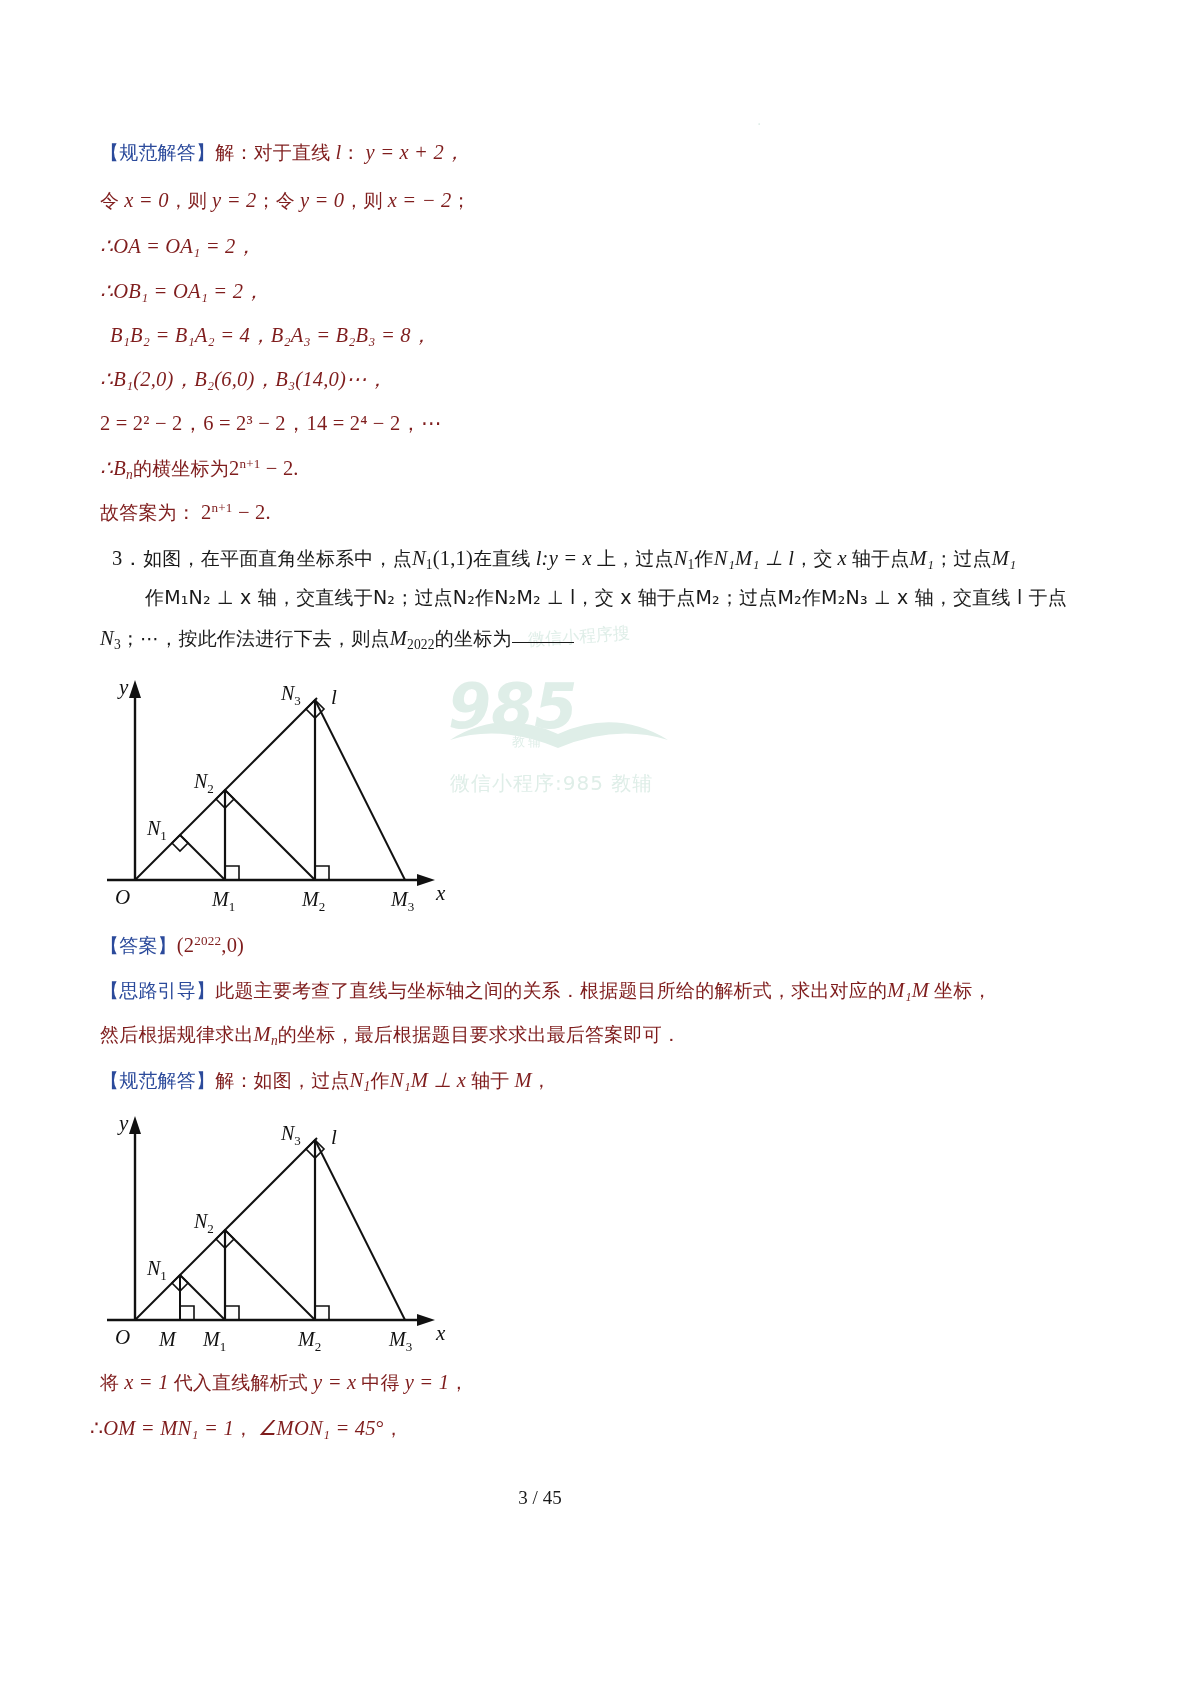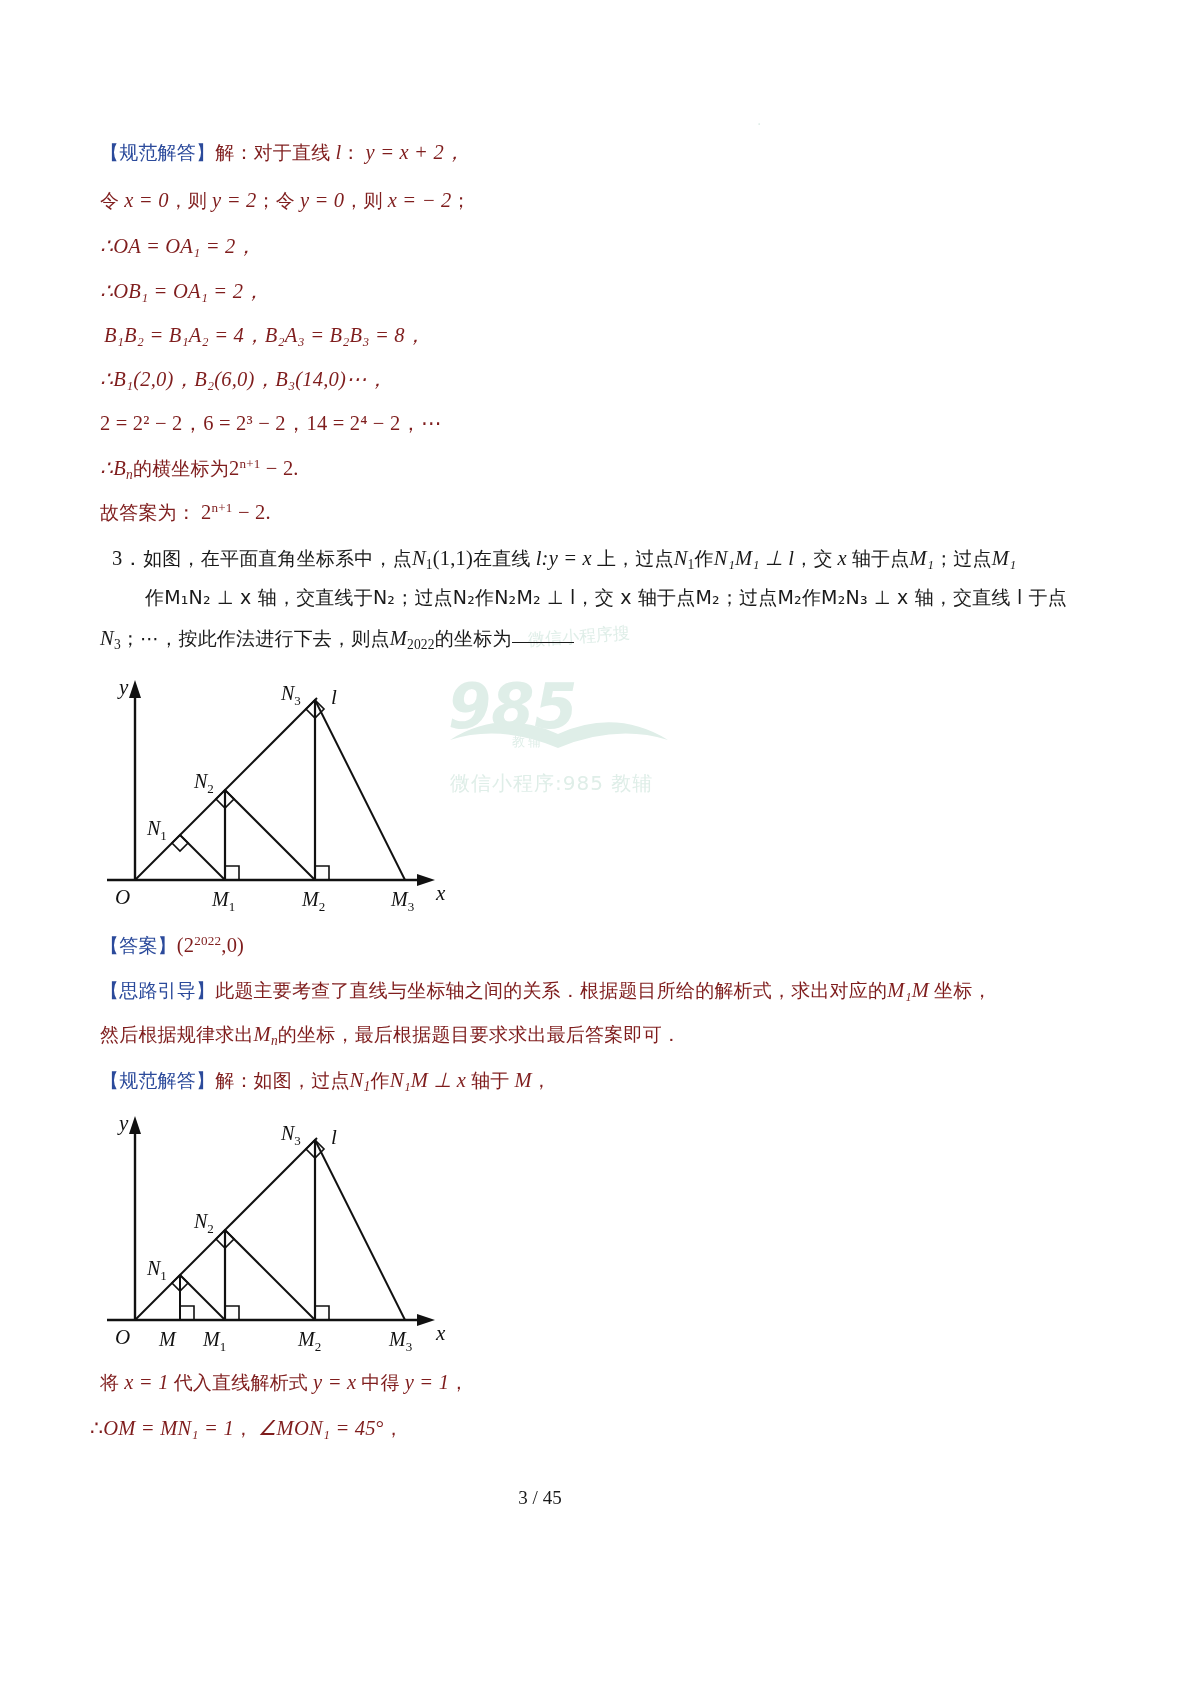--- a/index.html
+++ b/index.html
@@ -90,21 +90,21 @@
   </div>
 
   <div class="line red" style="left:100px; top:190px;">
     <span class="cjk">令</span><span class="sp"></span><span class="mi">x = 0</span><span class="cjk">，则</span><span class="sp"></span><span class="mi">y = 2</span><span class="cjk">；令</span><span class="sp"></span><span class="mi">y = 0</span><span class="cjk">，则</span><span class="sp"></span><span class="mi">x = − 2</span><span class="cjk">；</span>
   </div>
 
   <div class="line red mi" style="left:100px; top:236px;">∴OA = OA₁ = 2，</div>
 
   <div class="line red mi" style="left:100px; top:281px;">∴OB₁ = OA₁ = 2，</div>
 
-  <div class="line red mi" style="left:104px; top:325px;text-align:right;">B₁B₂ = B₁A₂ = 4，B₂A₃ = B₂B₃ = 8，</div>
+  <div class="line red mi" style="left:110px; top:325px;text-align:right;">B₁B₂ = B₁A₂ = 4，B₂A₃ = B₂B₃ = 8，</div>
 
   <div class="line red mi" style="left:100px; top:369px;">∴B₁(2,0)，B₂(6,0)，B₃(14,0)⋯，</div>
 
   <div class="line red mn" style="left:100px; top:413px;">2 = 2² − 2，6 = 2³ − 2，14 = 2⁴ − 2，⋯</div>
 
   <div class="line red" style="left:100px; top:457px;">
     <span class="mi">∴B</span><sub>n</sub><span class="cjk">的横坐标为</span><span class="mn">2</span><sup>n+1</sup><span class="mn"> − 2.</span>
   </div>
 
   <div class="line red" style="left:100px; top:501px;">

